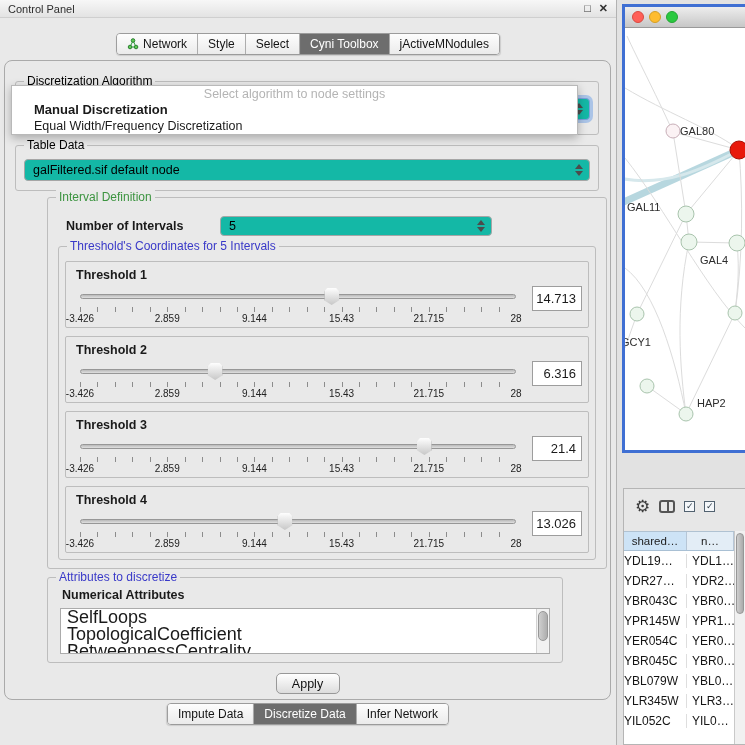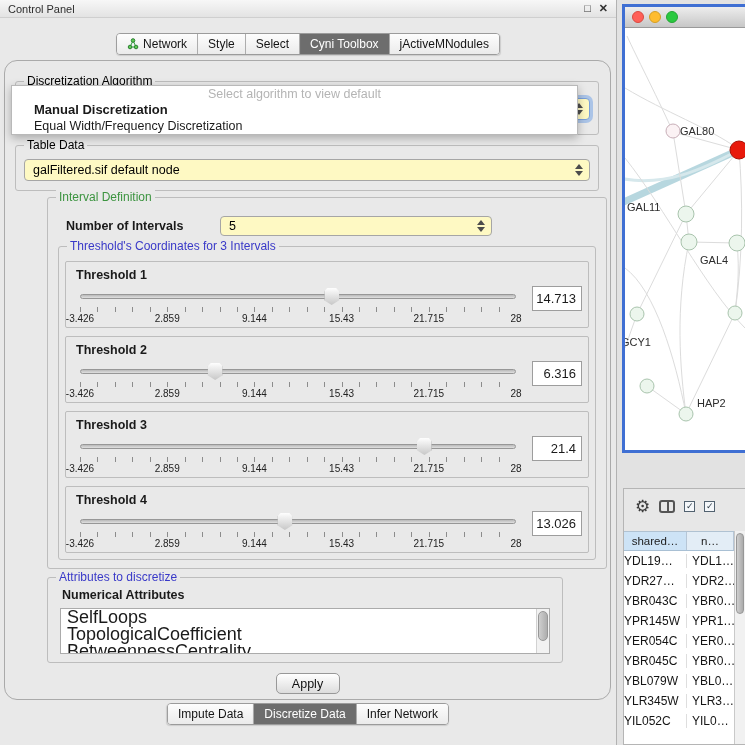--- a/index.html
+++ b/index.html
@@ -22,31 +22,31 @@
   .tabstrip.top{top:33px}
   .tabstrip.bottom{top:703px}
   .tab{display:flex;align-items:center;gap:4px;padding:3px 10px;font-size:12px;
     color:#141414;background:linear-gradient(#fdfdfd,#ebebeb);
     border-right:1px solid #ababab;white-space:nowrap}
   .tab:last-child{border-right:none}
   .tab.active{background:var(--active-tab-bg,#6d6d6d);color:#fff}
   .tab-icon{display:block}
 
   .main-panel{position:absolute;left:4px;top:60px;width:607px;height:640px;
-    border:1px solid #aaa;border-radius:13px;background:#e9e9e9}
+    border:1px solid #aaa;border-radius:8px;background:#e9e9e9}
 
   
   .grp{position:absolute;border:1px solid #bdbdbd;border-radius:3px}
   .grp-title{position:absolute;top:-8px;left:8px;background:#e9e9e9;
     padding:0 3px;font-size:12px;line-height:14px;color:#000;white-space:nowrap}
   .grp-title.green{color:var(--green-group-title,#3c9440)}
   .grp-title.blue{color:var(--blue-group-title,#3939c8)}
 
   
-  .combo{position:absolute;background:#fef9c3;border:1px solid #a6a6a6;border-radius:4px;
+  .combo{position:absolute;background:#14b8a6;border:1px solid #a6a6a6;border-radius:4px;
     display:flex;align-items:center;padding:0 22px 0 8px;font-size:12.5px;color:#000}
   .combo.focused{box-shadow:0 0 0 3px rgba(120,165,230,.55);border-color:#7aa0dc}
   .stepper{position:absolute;right:6px;top:50%;transform:translateY(-50%);
     display:flex;flex-direction:column;gap:2px}
   .au{width:0;height:0;border-left:4px solid transparent;border-right:4px solid transparent;
     border-bottom:5px solid #4c4c4c}
   .ad{width:0;height:0;border-left:4px solid transparent;border-right:4px solid transparent;
     border-top:5px solid #4c4c4c}
 
   .grp.algorithm{left:10px;top:20px;width:584px;height:54px}
@@ -187,21 +187,21 @@
       <span class="grp-title">Discretization Algorithm</span>
       <div class="combo focused">
         <span class="stepper">
             <i class="au"></i>
             <i class="ad"></i>
           </span>
       </div>
     </div>
 
     <div class="popup">
-      <div class="popup-hint">Select algorithm to view default</div>
+      <div class="popup-hint">Select algorithm to node settings</div>
       <div id="popup-options">
           <div class="popup-option bold">Manual Discretization</div>
           <div class="popup-option">Equal Width/Frequency Discretization</div>
         </div>
     </div>
 
     <div class="grp tabledata">
       <span class="grp-title">Table Data</span>
       <div class="combo">
         <span>galFiltered.sif default node</span>
@@ -216,21 +216,21 @@
       <span class="grp-title green">Interval Definition</span>
       <span class="noi-label">Number of Intervals</span>
       <div class="combo noi">
         <span>5</span>
         <span class="stepper">
             <i class="au"></i>
             <i class="ad"></i>
           </span>
       </div>
       <div class="grp thresholds">
-        <span class="grp-title blue">Threshold's Coordinates for 3 Intervals</span>
+        <span class="grp-title blue">Threshold's Coordinates for 5 Intervals</span>
         <div class="th-rows" id="th-rows">
   <div class="th-row">
     <div class="th-label">Threshold 1</div>
     <div class="slider">
       <div class="track"></div>
       <div class="thumb" style="left: 57.7197%;"></div>
       <div class="ticks"></div>
       <div class="scale">
                   <span style="left: 0%;">-3.426</span>
                   <span style="left: 20%;">2.859</span>

